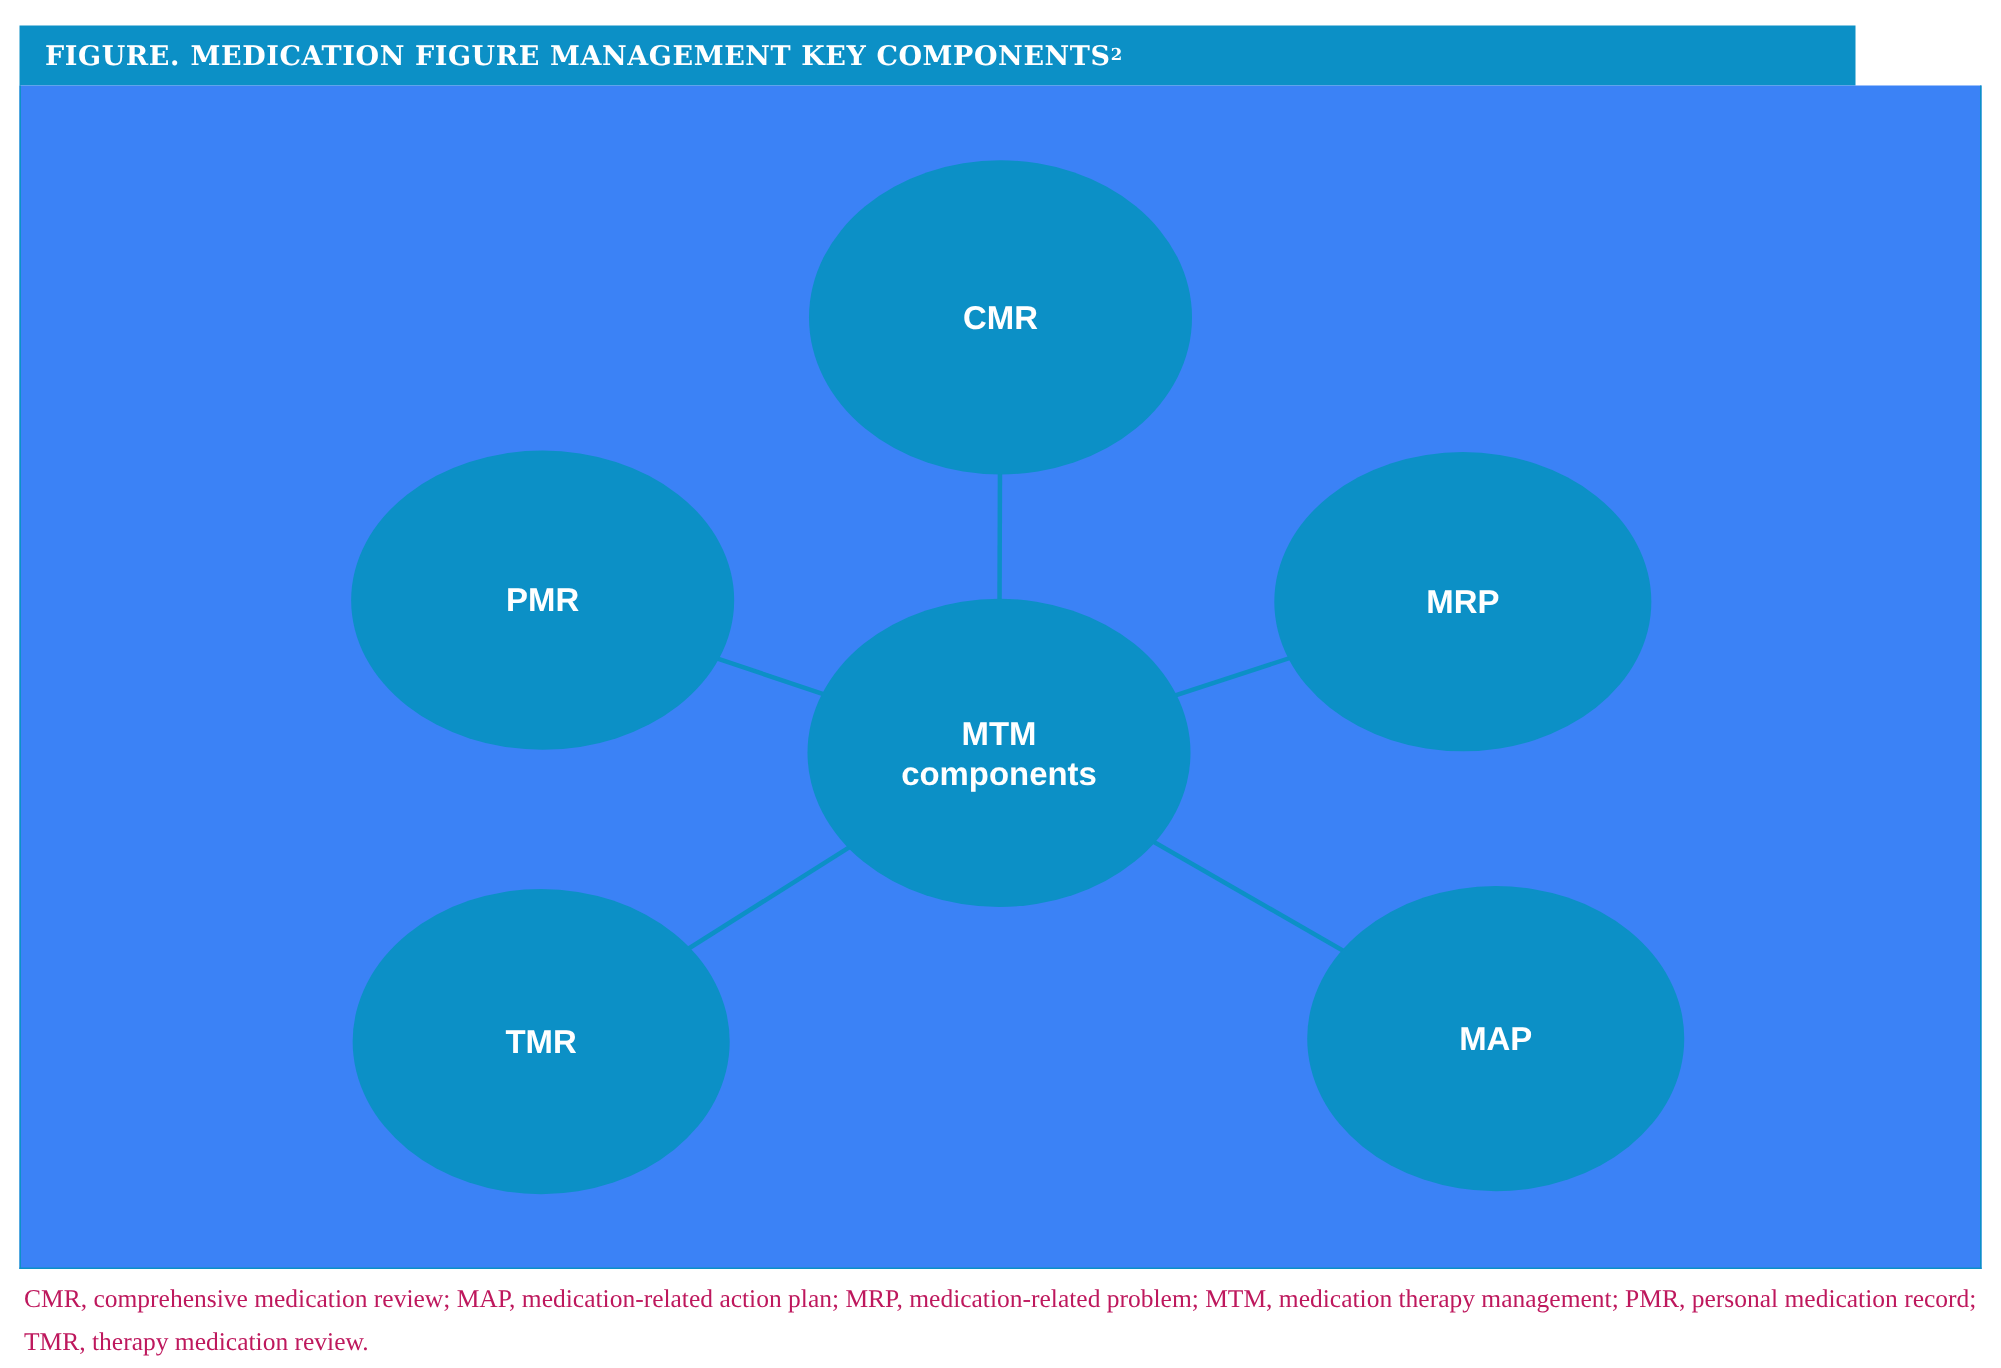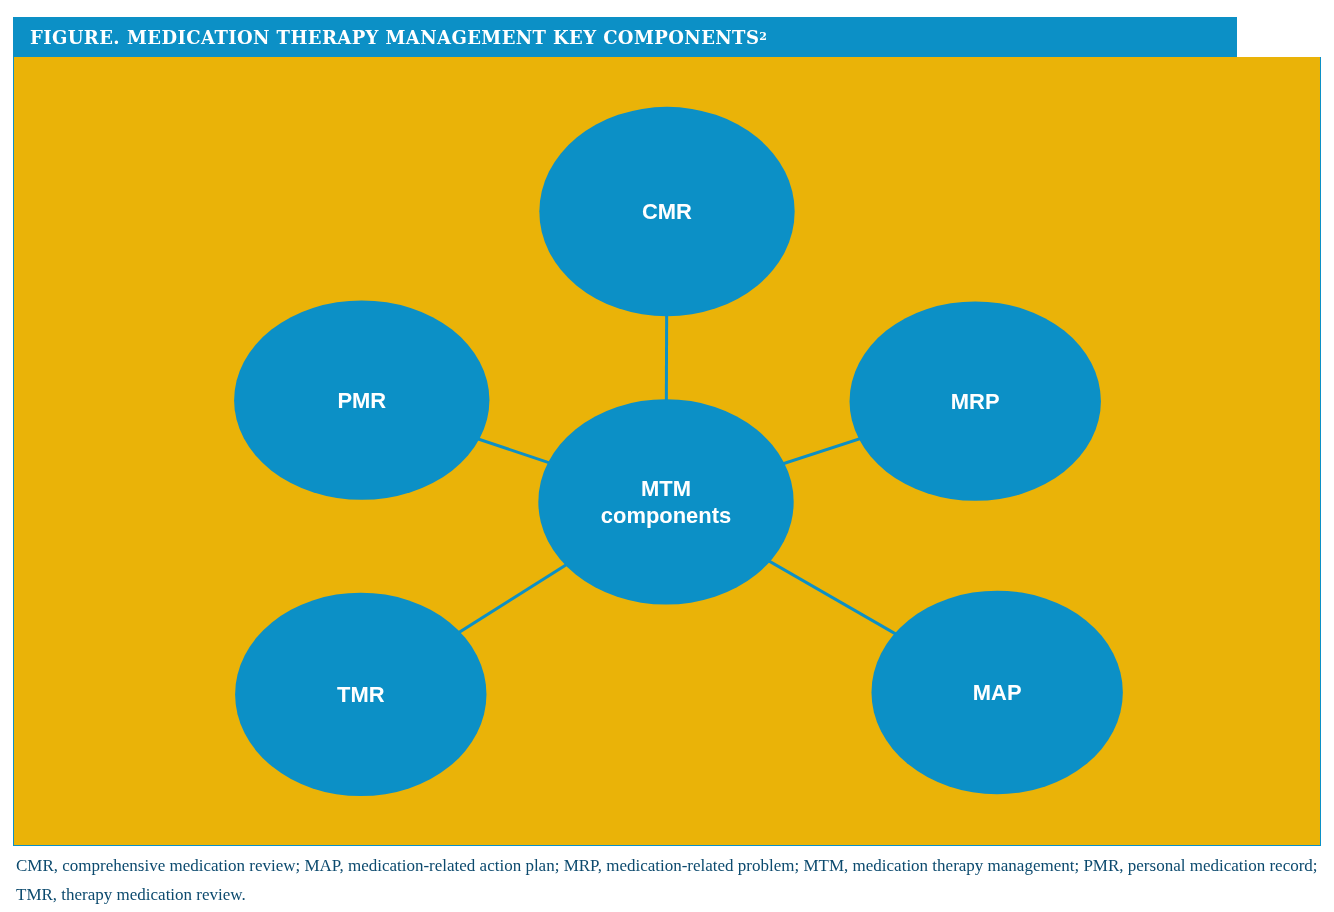--- a/index.html
+++ b/index.html
@@ -43,21 +43,21 @@
   .title-sup {
     font-size: 11px;
     line-height: 0;
     vertical-align: super;
     font-weight: 700;
   }
   .figure-content {
     box-sizing: border-box;
     width: 1308px;
     height: 789px;
-    background: #eab308;
+    background: #3b82f6;
     border: 1px solid #0c90c6;
     border-top: none;
   }
   .connectors line {
     stroke: #0c90c6;
     stroke-width: 3;
   }
   .nodes ellipse {
     fill: #0c90c6;
   }
@@ -68,33 +68,33 @@
     font-size: 22px;
   }
   .footnote {
     position: absolute;
     left: 16px;
     top: 851px;
     width: 1304px;
     font-family: "Liberation Serif", "DejaVu Serif", serif;
     font-size: 17px;
     line-height: 29px;
-    color: #0c4a6e;
+    color: #be185d;
   }
 </style>
 </head>
 <body>
 
 <div class="page">
 
   <div class="figure-box">
 
     <div class="figure-header">
       <span class="title-prefix">FIGURE.</span>
-      <span class="title-text">MEDICATION THERAPY MANAGEMENT KEY COMPONENTS</span>
+      <span class="title-text">MEDICATION FIGURE MANAGEMENT KEY COMPONENTS</span>
         <sup class="title-sup">2</sup>
     </div>
 
     <div class="figure-content">
       <svg viewBox="0 0 1308 789" width="1306" height="787">
 
         <g class="connectors">
           <line x1="653" y1="446" x2="654" y2="155"></line>
           <line x1="653" y1="446" x2="348" y2="344"></line>
           <line x1="653" y1="446" x2="963" y2="345"></line>

